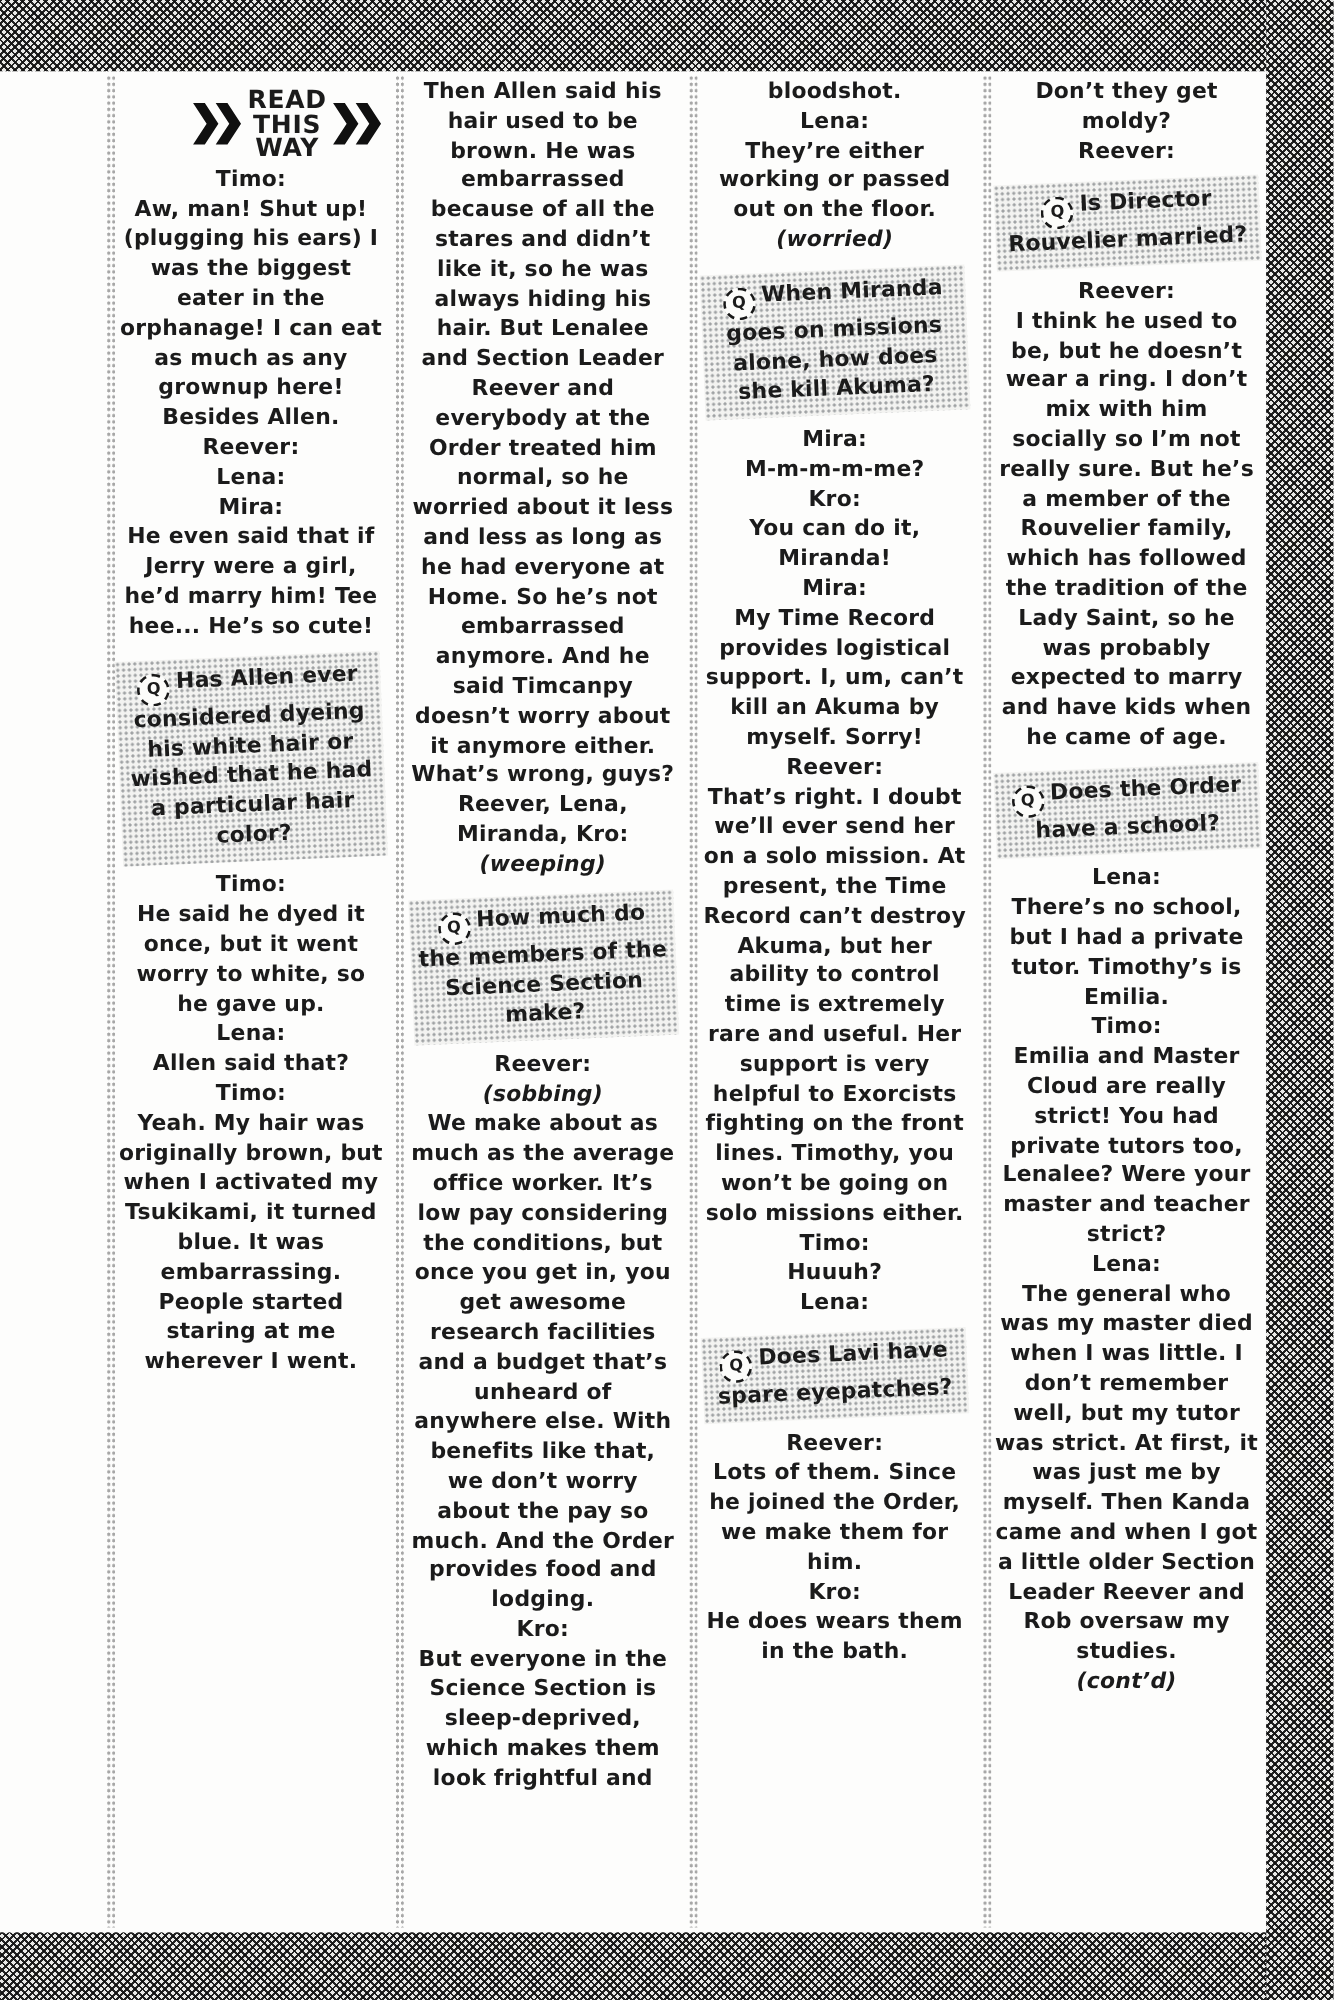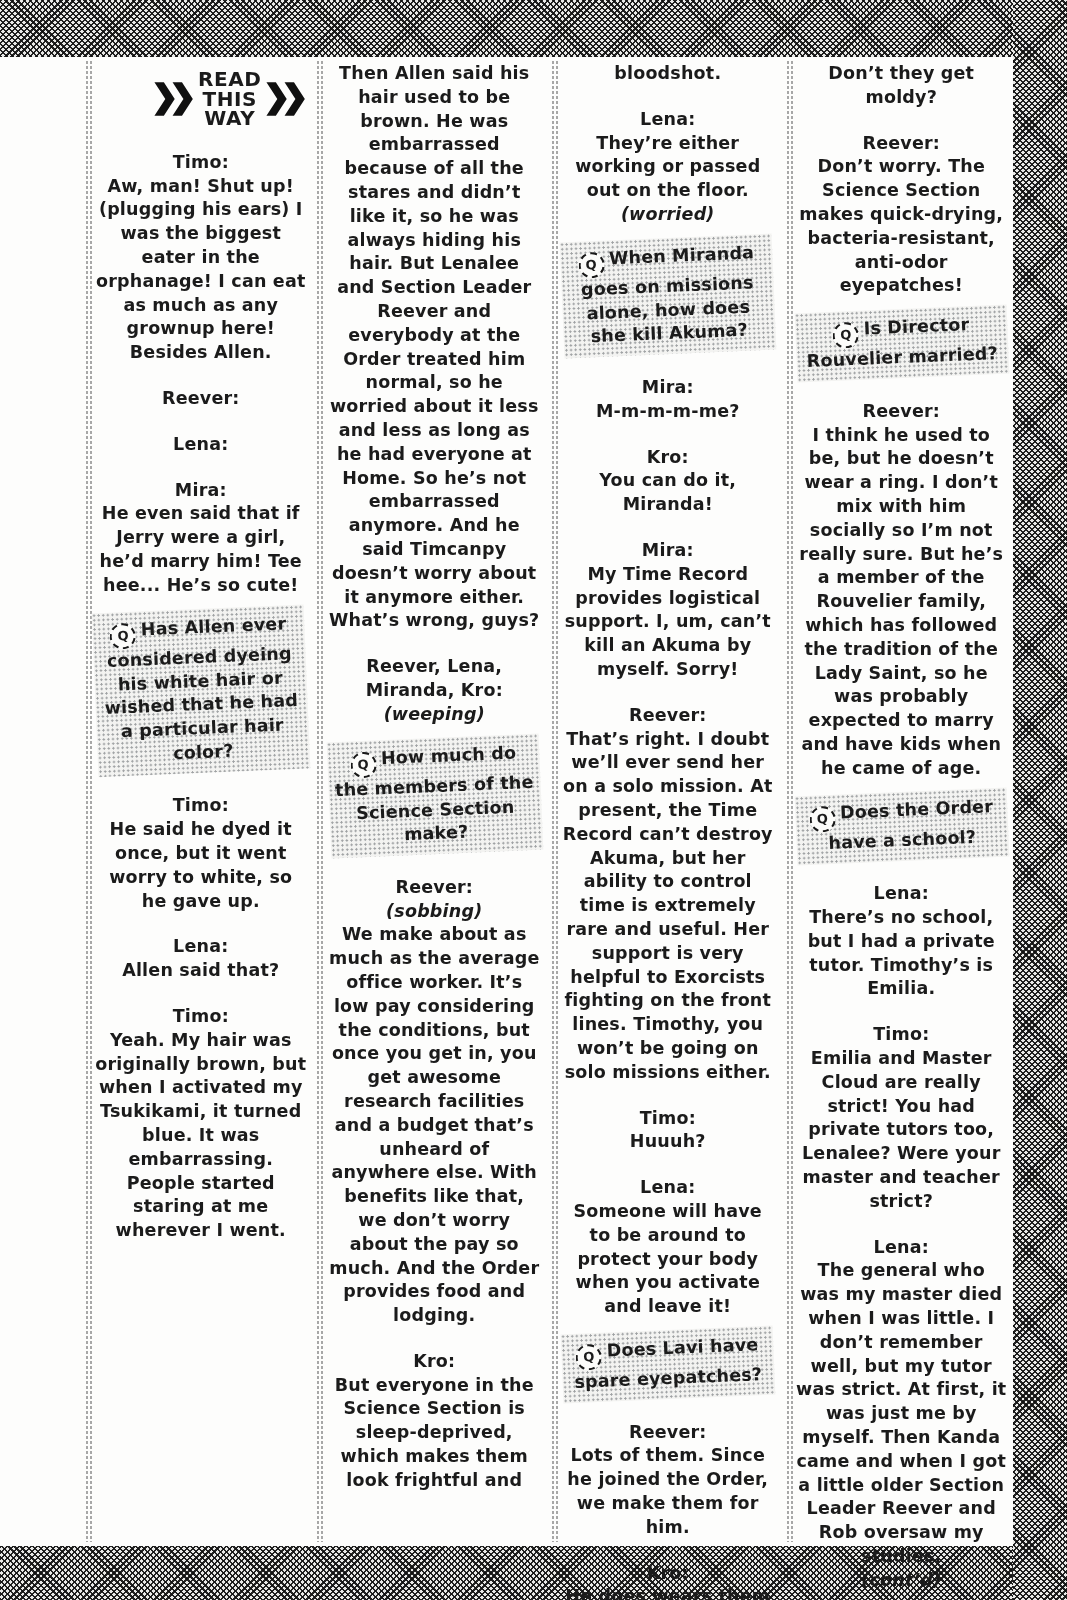--- a/index.html
+++ b/index.html
@@ -36,21 +36,21 @@
   }
   .col{
     flex:1 1 0;min-width:0;
     text-align:center;
     font-size:17.5px;
     font-weight:700;
     line-height:1.36;
     letter-spacing:.2px;
   }
   .blk{margin:0;}
-  .speaker{margin-top:22px;}
+  .speaker{margin-top:0;}
   .stage{font-style:italic;}
   .q{
     margin:11px 0 9px 0;
     padding:7px 4px 8px 4px;
     background-color:#f3f3f1;
     background-image:radial-gradient(rgba(90,95,100,.55) 1.15px, transparent 1.3px);
     background-size:4.6px 4.6px;
     transform:rotate(-2.4deg);
   }
   .q-icon{
@@ -141,31 +141,29 @@
         <div class="blk text">M-m-m-m-me?</div>
         <div class="blk speaker">Kro:</div>
         <div class="blk text">You can do it, Miranda!</div>
         <div class="blk speaker">Mira:</div>
         <div class="blk text">My Time Record provides logistical support. I, um, can’t kill an Akuma by myself. Sorry!</div>
         <div class="blk speaker">Reever:</div>
         <div class="blk text">That’s right. I doubt we’ll ever send her on a solo mission. At present, the Time Record can’t destroy Akuma, but her ability to control time is extremely rare and useful. Her support is very helpful to Exorcists fighting on the front lines. Timothy, you won’t be going on solo missions either.</div>
         <div class="blk speaker">Timo:</div>
         <div class="blk text">Huuuh?</div>
         <div class="blk speaker">Lena:</div>
-        <div class="blk text">Someone will have to be around to protect your body when you activate and leave it!</div>
         <div class="blk q"><span class="q-icon">Q</span><span>Does Lavi have spare eyepatches?</span></div>
         <div class="blk speaker">Reever:</div>
         <div class="blk text">Lots of them. Since he joined the Order, we make them for him.</div>
         <div class="blk speaker">Kro:</div>
         <div class="blk text">He does wears them in the bath.</div>
       </div>
     <div class="col">
         <div class="blk text">Don’t they get moldy?</div>
         <div class="blk speaker">Reever:</div>
-        <div class="blk text">Don’t worry. The Science Section makes quick-drying, bacteria-resistant, anti-odor eyepatches!</div>
         <div class="blk q"><span class="q-icon">Q</span><span>Is Director Rouvelier married?</span></div>
         <div class="blk speaker">Reever:</div>
         <div class="blk text">I think he used to be, but he doesn’t wear a ring. I don’t mix with him socially so I’m not really sure. But he’s a member of the Rouvelier family, which has followed the tradition of the Lady Saint, so he was probably expected to marry and have kids when he came of age.</div>
         <div class="blk q"><span class="q-icon">Q</span><span>Does the Order have a school?</span></div>
         <div class="blk speaker">Lena:</div>
         <div class="blk text">There’s no school, but I had a private tutor. Timothy’s is Emilia.</div>
         <div class="blk speaker">Timo:</div>
         <div class="blk text">Emilia and Master Cloud are really strict! You had private tutors too, Lenalee? Were your master and teacher strict?</div>
         <div class="blk speaker">Lena:</div>
         <div class="blk text">The general who was my master died when I was little. I don’t remember well, but my tutor was strict. At first, it was just me by myself. Then Kanda came and when I got a little older Section Leader Reever and Rob oversaw my studies.</div>

